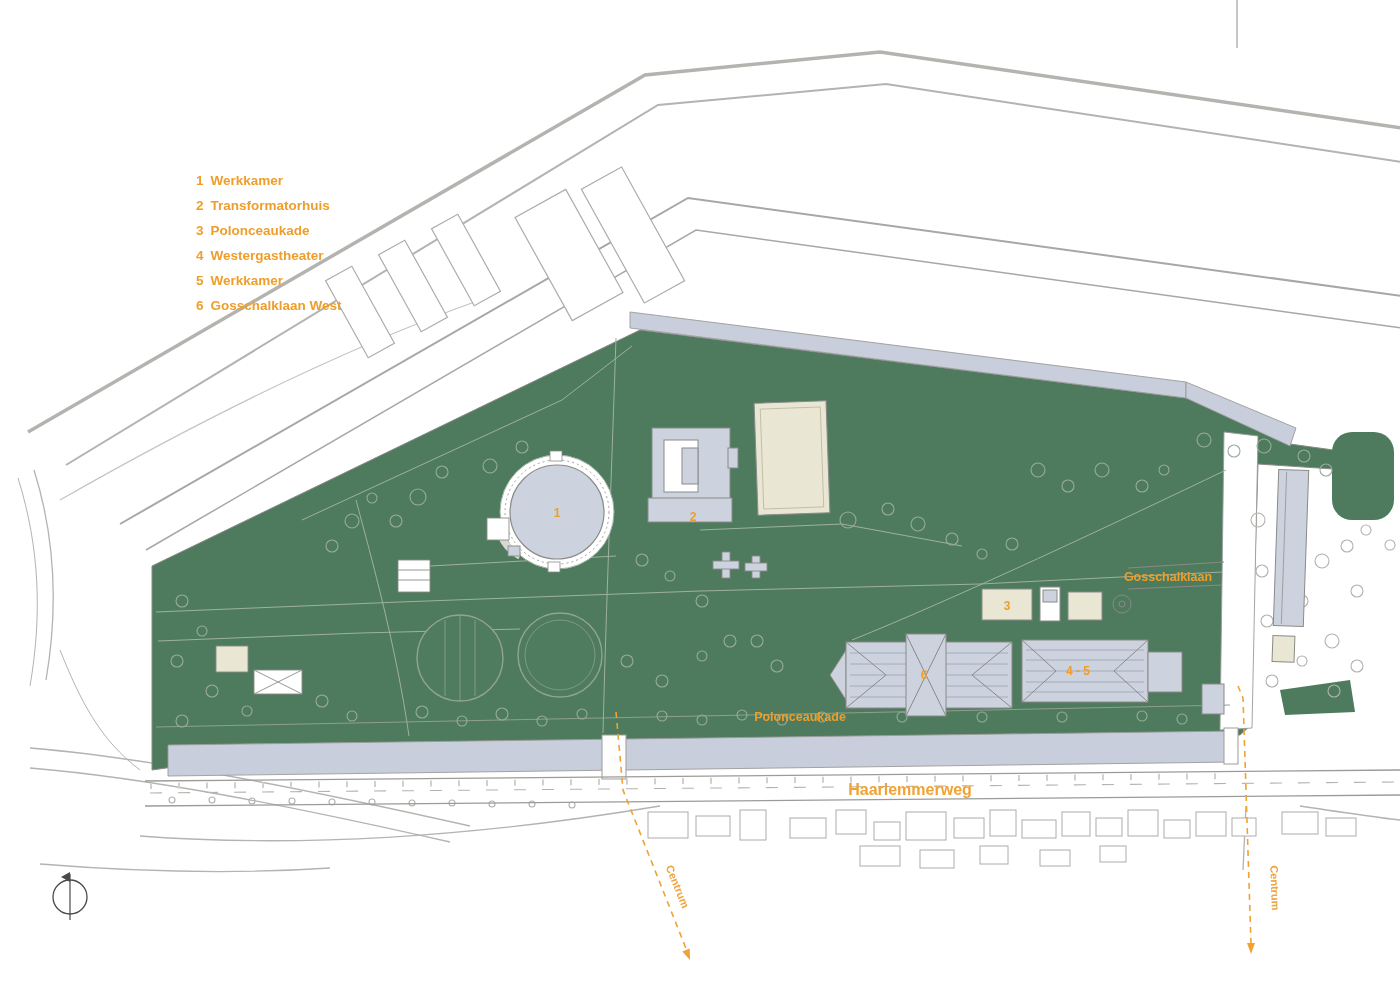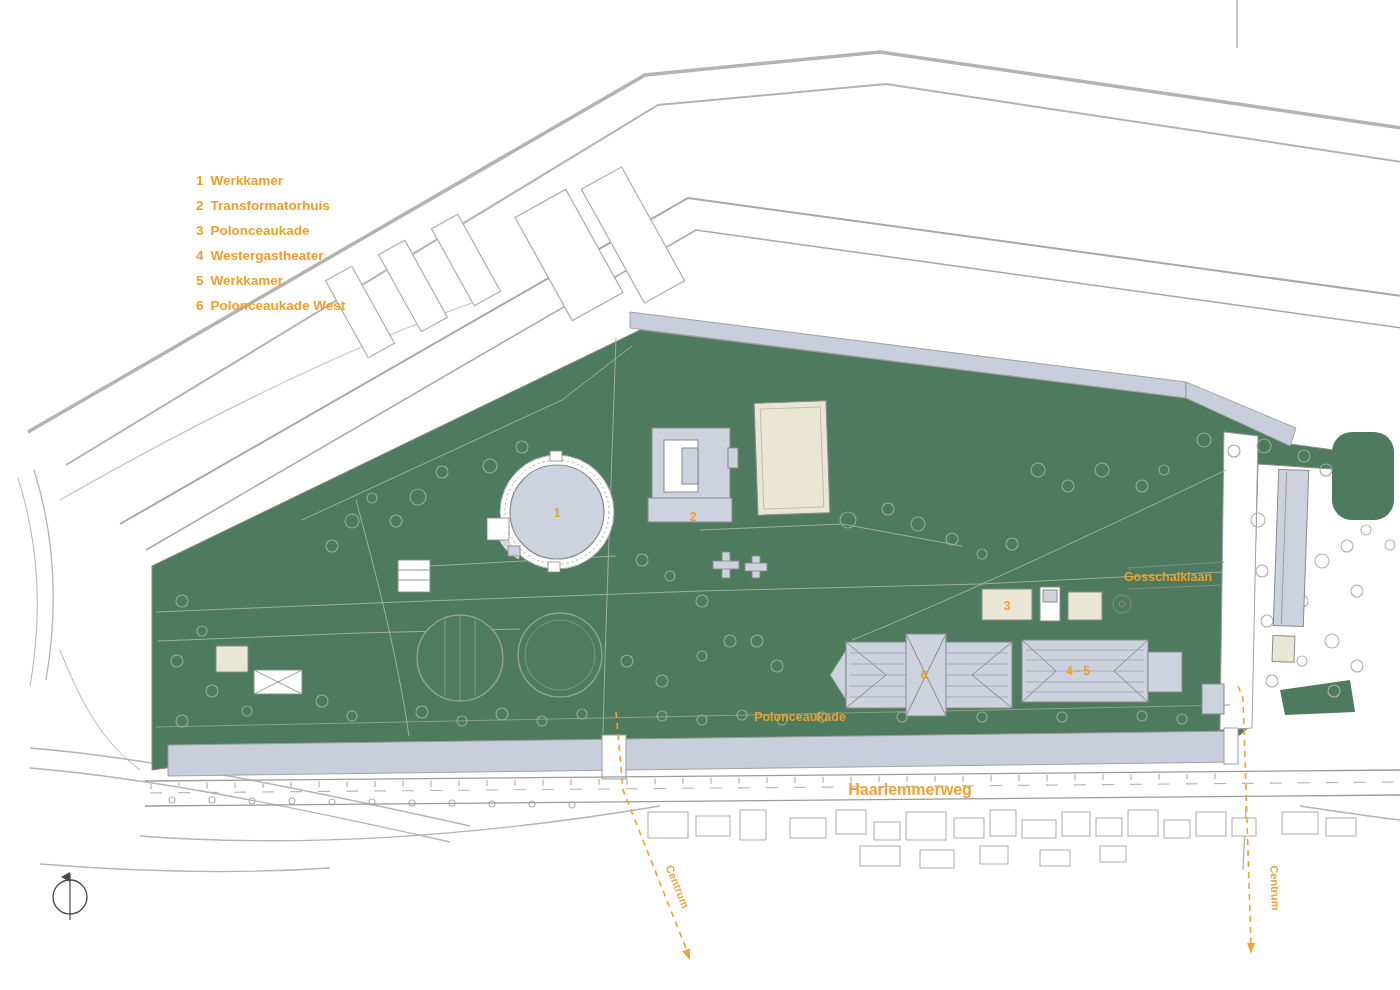--- a/index.html
+++ b/index.html
@@ -333,17 +333,17 @@
     <div class="legend-row">
       <span>4</span>
       <span>Westergastheater</span>
     </div>
     <div class="legend-row">
       <span>5</span>
       <span>Werkkamer</span>
     </div>
     <div class="legend-row">
       <span>6</span>
-      <span>Polonceaukade West</span>
+      <span>Gosschalklaan West</span>
     </div>
   </div>
 
 </div>
 
 </body></html>

